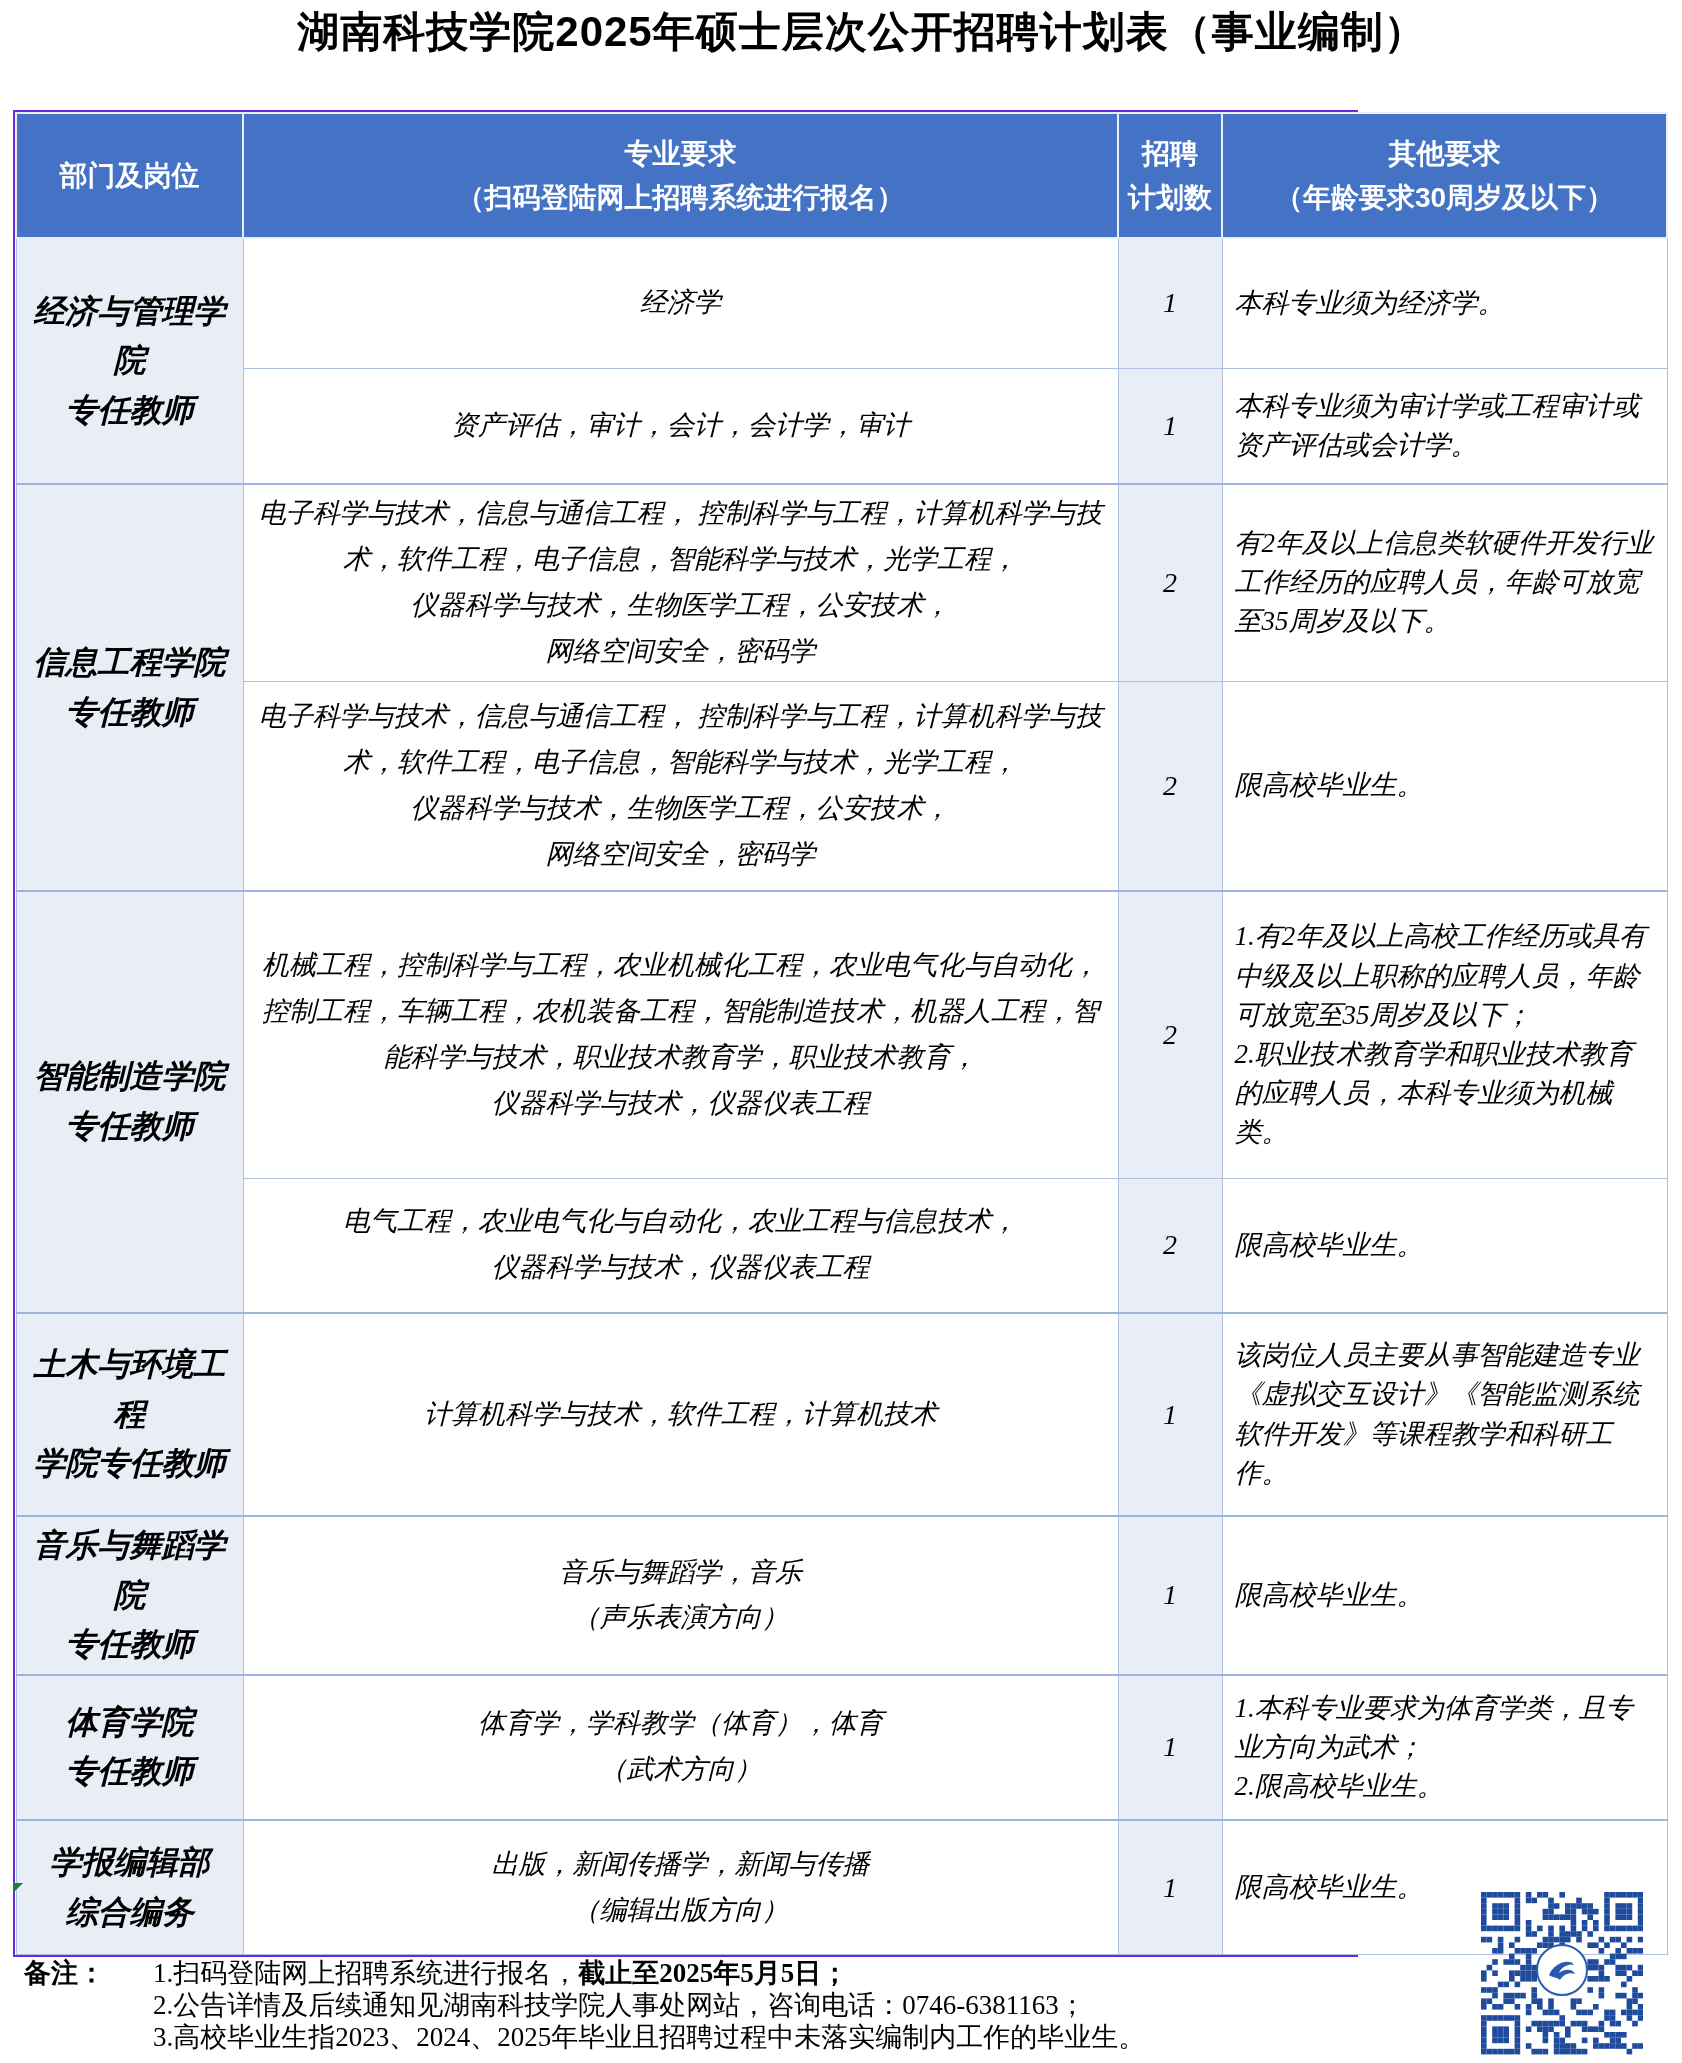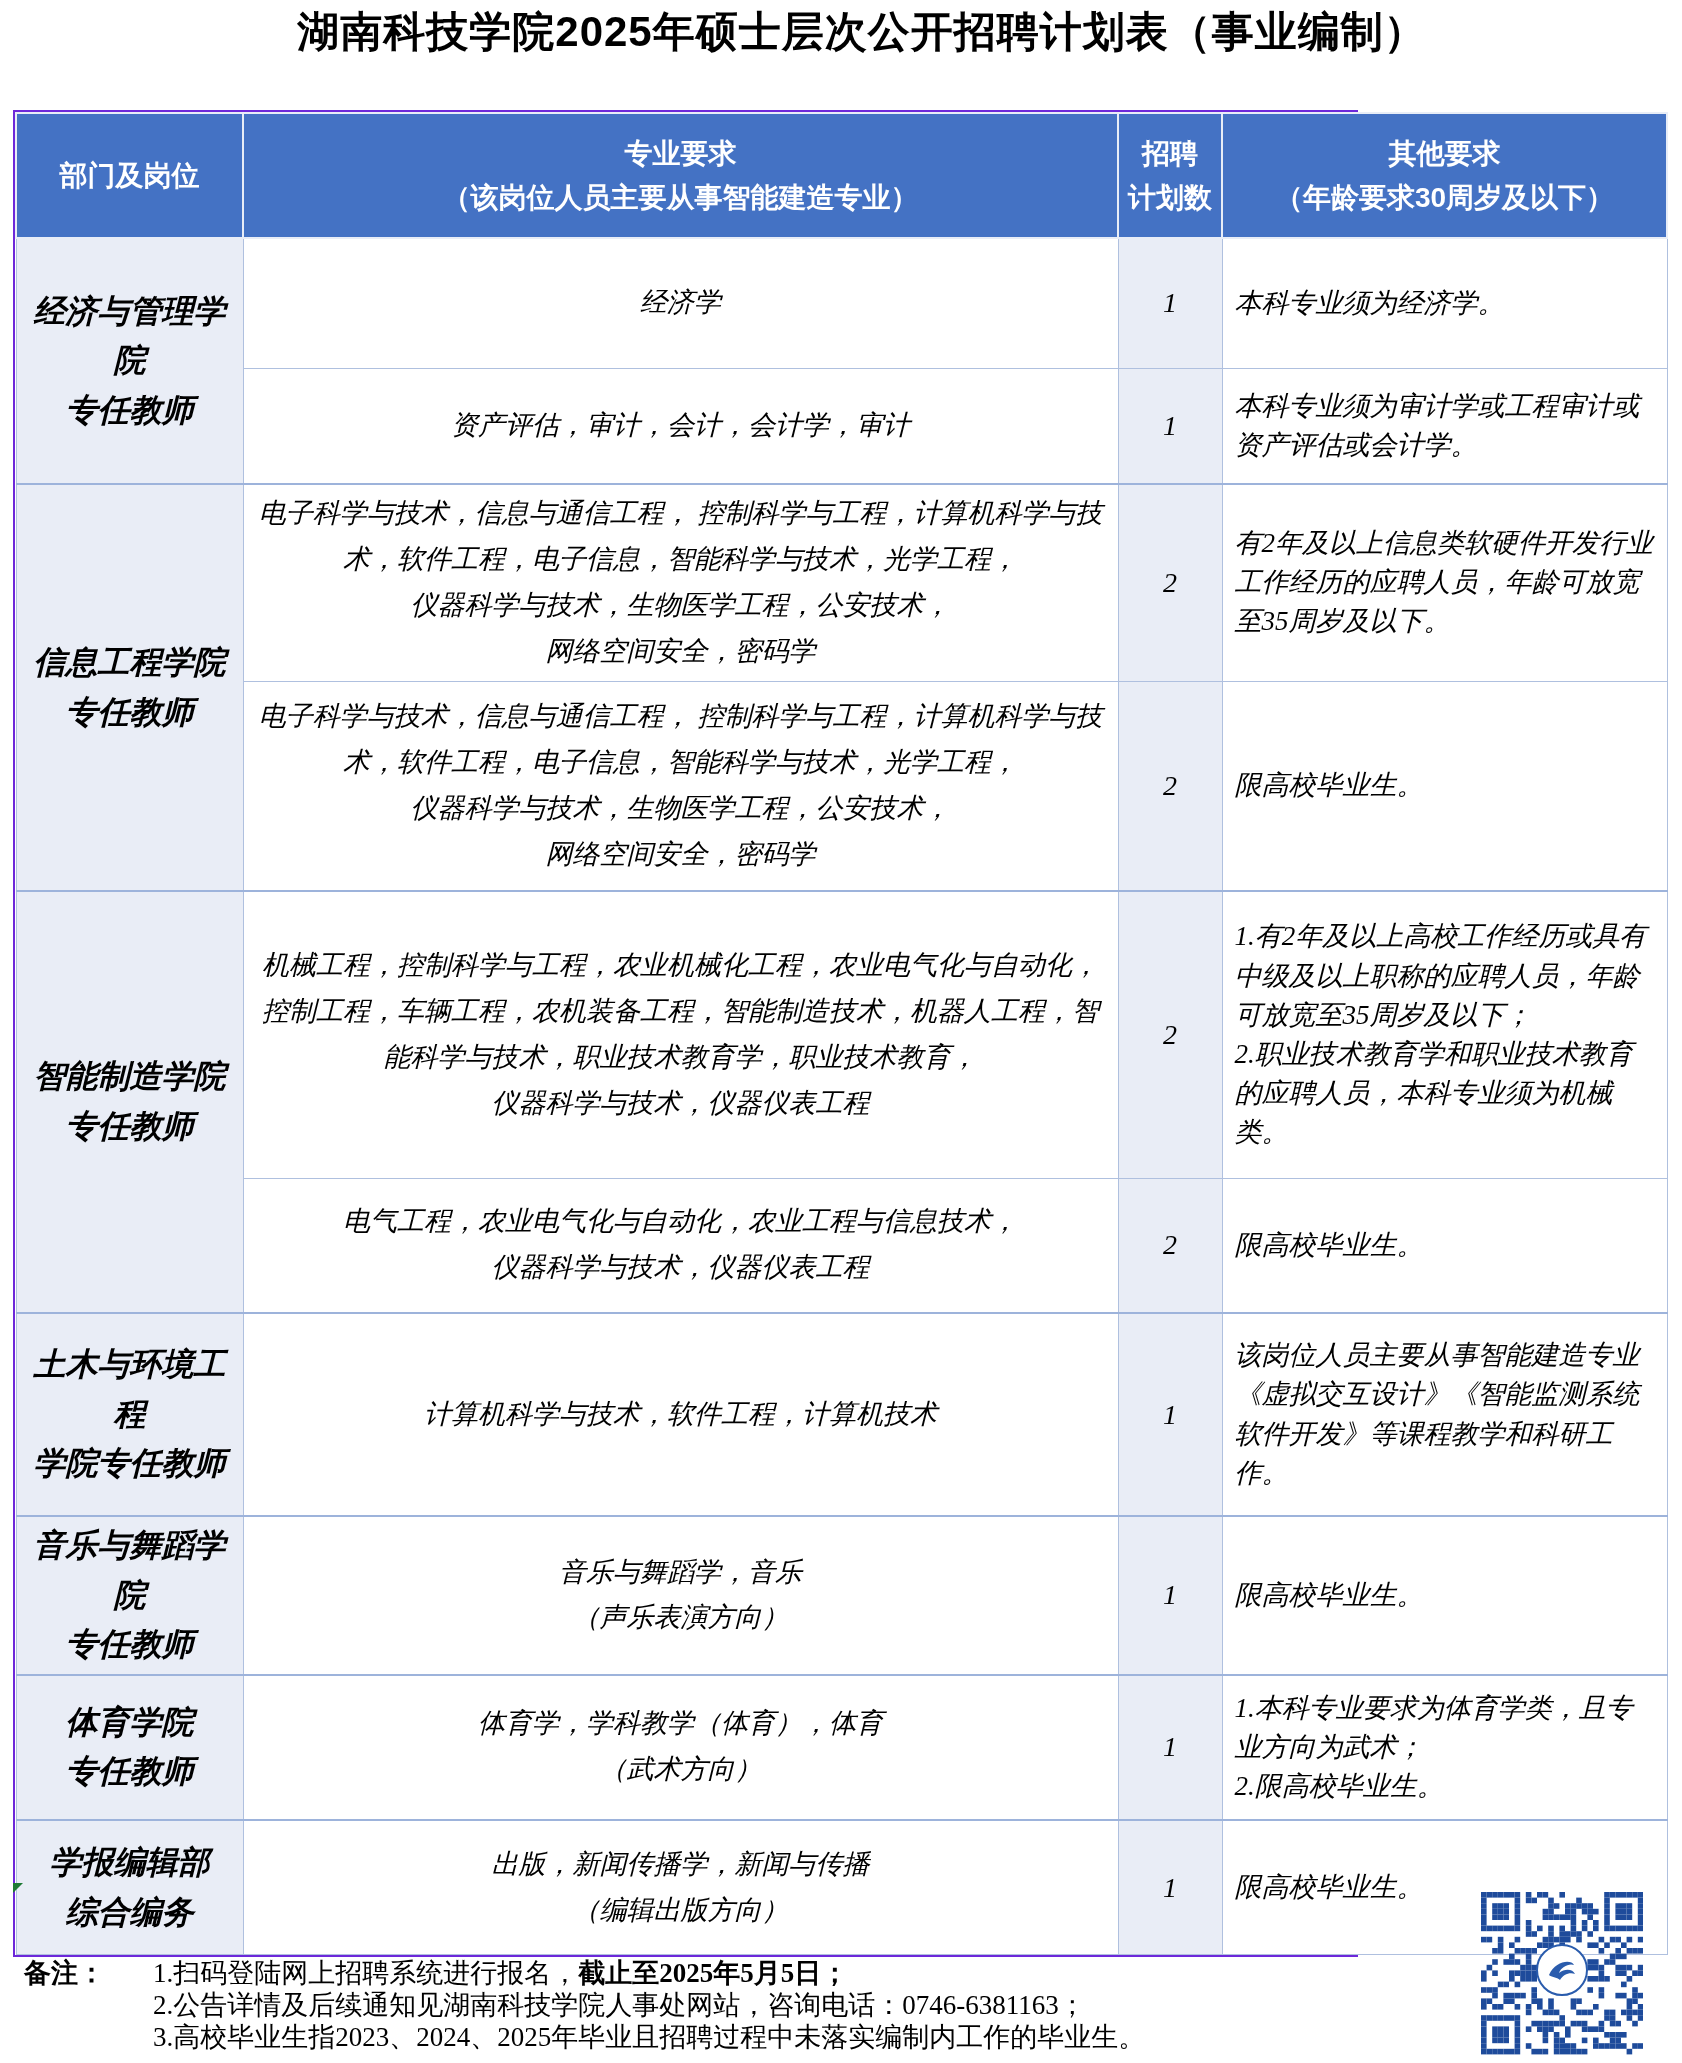--- a/index.html
+++ b/index.html
@@ -71,21 +71,21 @@
           <col class="c3">
           <col class="c4">
         </colgroup>
       <thead>
         <tr>
           <th>
             <span>部门及岗位</span>
           </th>
           <th>
             <div>专业要求</div>
-            <div>（该岗位人员主要从事智能建造专业）</div>
+            <div>（扫码登陆网上招聘系统进行报名）</div>
           </th>
           <th>
             <div>招聘</div>
             <div>计划数</div>
           </th>
           <th>
             <div>其他要求</div>
             <div>（年龄要求30周岁及以下）</div>
           </th>
         </tr>

